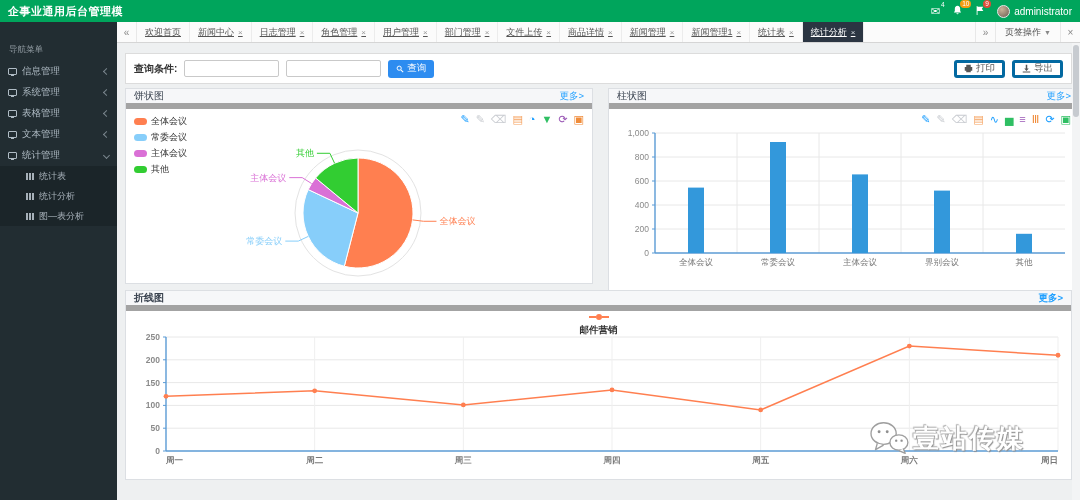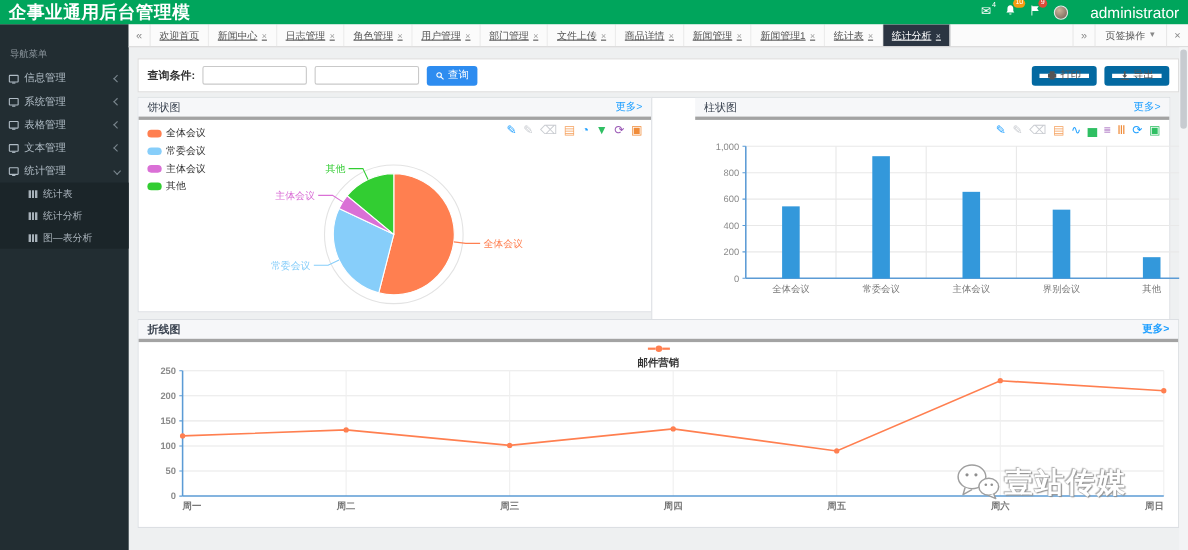--- a/index.html
+++ b/index.html
@@ -2,28 +2,28 @@
 <html><head>
 <meta charset="utf-8">
 <style>
   * { margin:0; padding:0; box-sizing:border-box; }
   html,body { background:#fff; }
   body { font-family:"Liberation Sans","DejaVu Sans",sans-serif; }
   #app { position:relative; width:1080px; height:500px; overflow:hidden; background:#eef0f1; }
 
   
   .hdr { position:absolute; left:0; top:0; width:1080px; height:22px; background:#00a55c; display:flex; align-items:center; padding:0 8px; z-index:30; }
-  .hdr-title { color:#fff; font-size:16px; font-weight:bold; letter-spacing:.5px; }
+  .hdr-title { color:#fff; font-size:11px; font-weight:bold; letter-spacing:.5px; }
   .hdr-right { margin-left:auto; display:flex; align-items:center; gap:12px; }
   .hicon { position:relative; color:#fff; font-size:11px; line-height:1; cursor:pointer; }
   .hbadge { position:absolute; top:-5px; left:8px; font-size:6.5px; color:#fff; border-radius:4px; padding:0 2px; line-height:8px; }
   .hbadge.plain { background:transparent; }
   .hbadge.orange { background:#f39c12; }
   .hbadge.red { background:#dd4b39; }
-  .huser { display:flex; align-items:center; gap:20px; color:#fff; font-size:14px; }
+  .huser { display:flex; align-items:center; gap:4px; color:#fff; font-size:10px; }
   .avatar { width:13px; height:13px; border-radius:50%; background:radial-gradient(circle at 35% 30%,#cbb59a,#6b5d52); border:1px solid #e8e8e8; }
 
   
   .sidebar { position:absolute; left:0; top:22px; width:117px; height:478px; background:#222d32; z-index:20; }
   .nav-label { padding:7px 9px 5px; font-size:8.5px; color:#8d979e;margin-top:15px; }
   .s-item { height:21px; display:flex; align-items:center; padding:0 8px; gap:5px; color:#b0bcc5; font-size:9.5px; cursor:pointer; }
   .i-mon { width:9px; height:7px; border:1px solid currentColor; border-radius:1px; position:relative; flex:none; }
   .i-mon::after { content:""; position:absolute; left:2px; right:2px; bottom:-2px; height:1px; background:currentColor; }
   .chev { margin-left:auto; width:5px; height:5px; border-left:1px solid #7a868e; border-bottom:1px solid #7a868e; flex:none; }
   .chev.left { transform:rotate(45deg); }
@@ -46,30 +46,30 @@
 
   
   .scrollbar { position:absolute; right:0; top:43px; width:8px; height:457px; background:#f3f4f5; z-index:40; }
   .thumb { position:absolute; top:2px; left:1px; width:6px; height:72px; background:#c7cbd0; border-radius:3px; }
 
   .query { position:absolute; left:125px; top:53px; width:947px; height:31px; background:#fff; border:1px solid #dcdcdc; display:flex; align-items:center; padding:0 8px; gap:7px; z-index:5; }
   .q-label { font-size:10px; color:#333;font-weight:bold; }
   .q-input { width:95px; height:17px; border:1px solid #c9c9c9; border-radius:2px; font-size:9px; padding:0 4px; outline:none; }
   .btn-blue { height:18px; display:flex; align-items:center; gap:3px; background:#2d8cf0; color:#fff; border:none; border-radius:3px; font-size:9.5px; padding:0 8px; cursor:pointer; }
   .q-spacer { flex:1; }
-  .btn-lite { height:18px; display:flex; align-items:center; gap:3px; background:#fff; color:#555; border:7px solid #0369a1; border-radius:3px; font-size:9.5px; padding:0 7px; cursor:pointer; }
+  .btn-lite { height:18px; display:flex; align-items:center; gap:3px; background:#fff; color:#555; border:3px solid #0369a1; border-radius:3px; font-size:9.5px; padding:0 7px; cursor:pointer; }
 
   
   .panel { position:absolute; background:#fff; border:1px solid #dcdfe3; z-index:4; }
-  .panel-h { height:20px; background:#f6f7f9; border-bottom:3px solid #a3a3a3; display:flex; align-items:center; padding:0 8px; font-size:10px; color:#3a4350; }
+  .panel-h { height:20px; background:#f6f7f9; border-bottom:6px solid #a3a3a3; display:flex; align-items:center; padding:0 8px; font-size:10px; color:#3a4350; }
   .more { margin-left:auto; color:#1e9fff; font-size:9.5px; cursor:pointer; }
   .panel-b { position:relative; }
 
   #pie-panel  { left:125px; top:88px;  width:468px; height:196px; }
-  #bar-panel  { left:592px; top:88px;  width:472px; height:241px;padding-left:39px; }
+  #bar-panel  { left:608px; top:88px;  width:472px; height:241px; }
   #line-panel { left:125px; top:290px; width:947px; height:190px;font-weight:bold; }
 
   .tools { position:absolute; right:8px; top:5px; display:flex; gap:6px; z-index:3; }
   .tool { font-size:11px; line-height:1; cursor:pointer; }
 
   .pie-legend { position:absolute; left:8px; top:6px; z-index:3; }
   .pl-item { display:flex; align-items:center; gap:4px; margin-bottom:3px; cursor:pointer; }
   .pl-pill { width:13px; height:7px; border-radius:3.5px; flex:none; }
   .pl-txt { font-size:9px; color:#333; }
 

